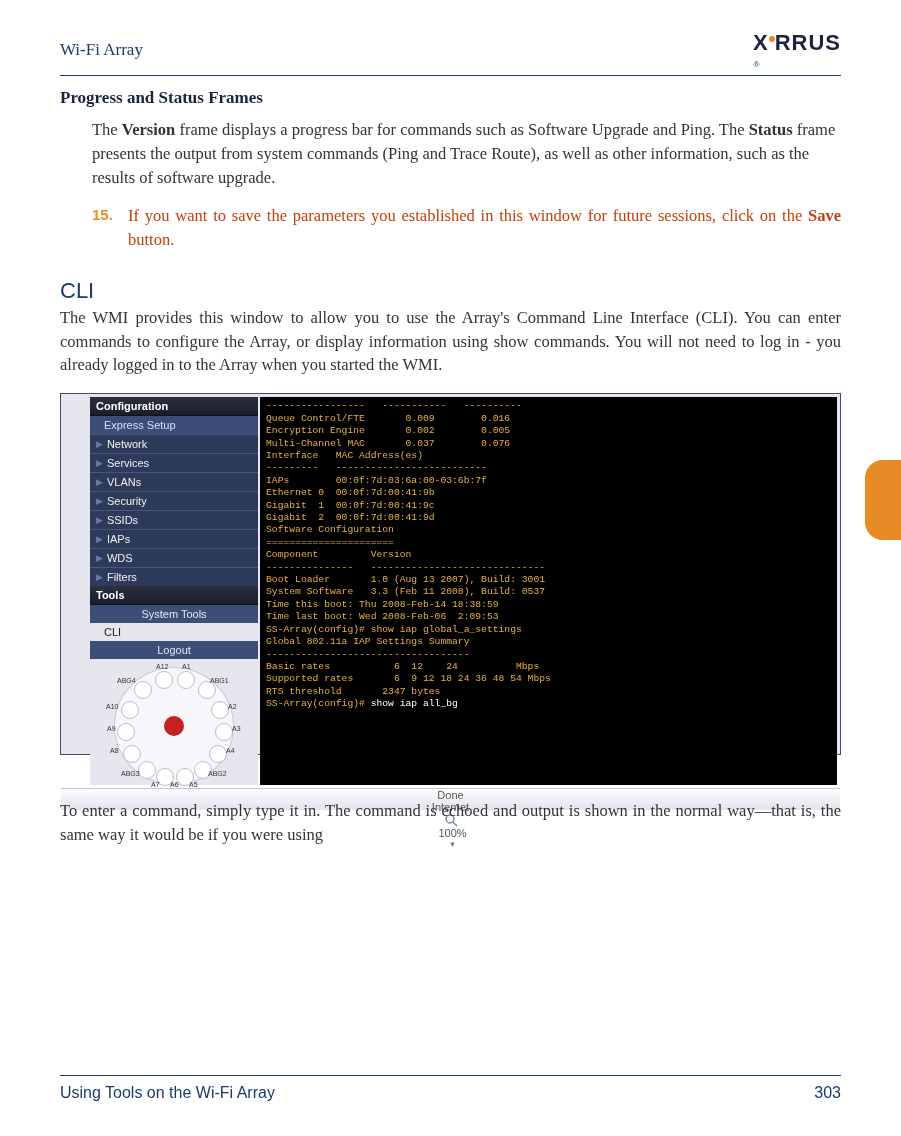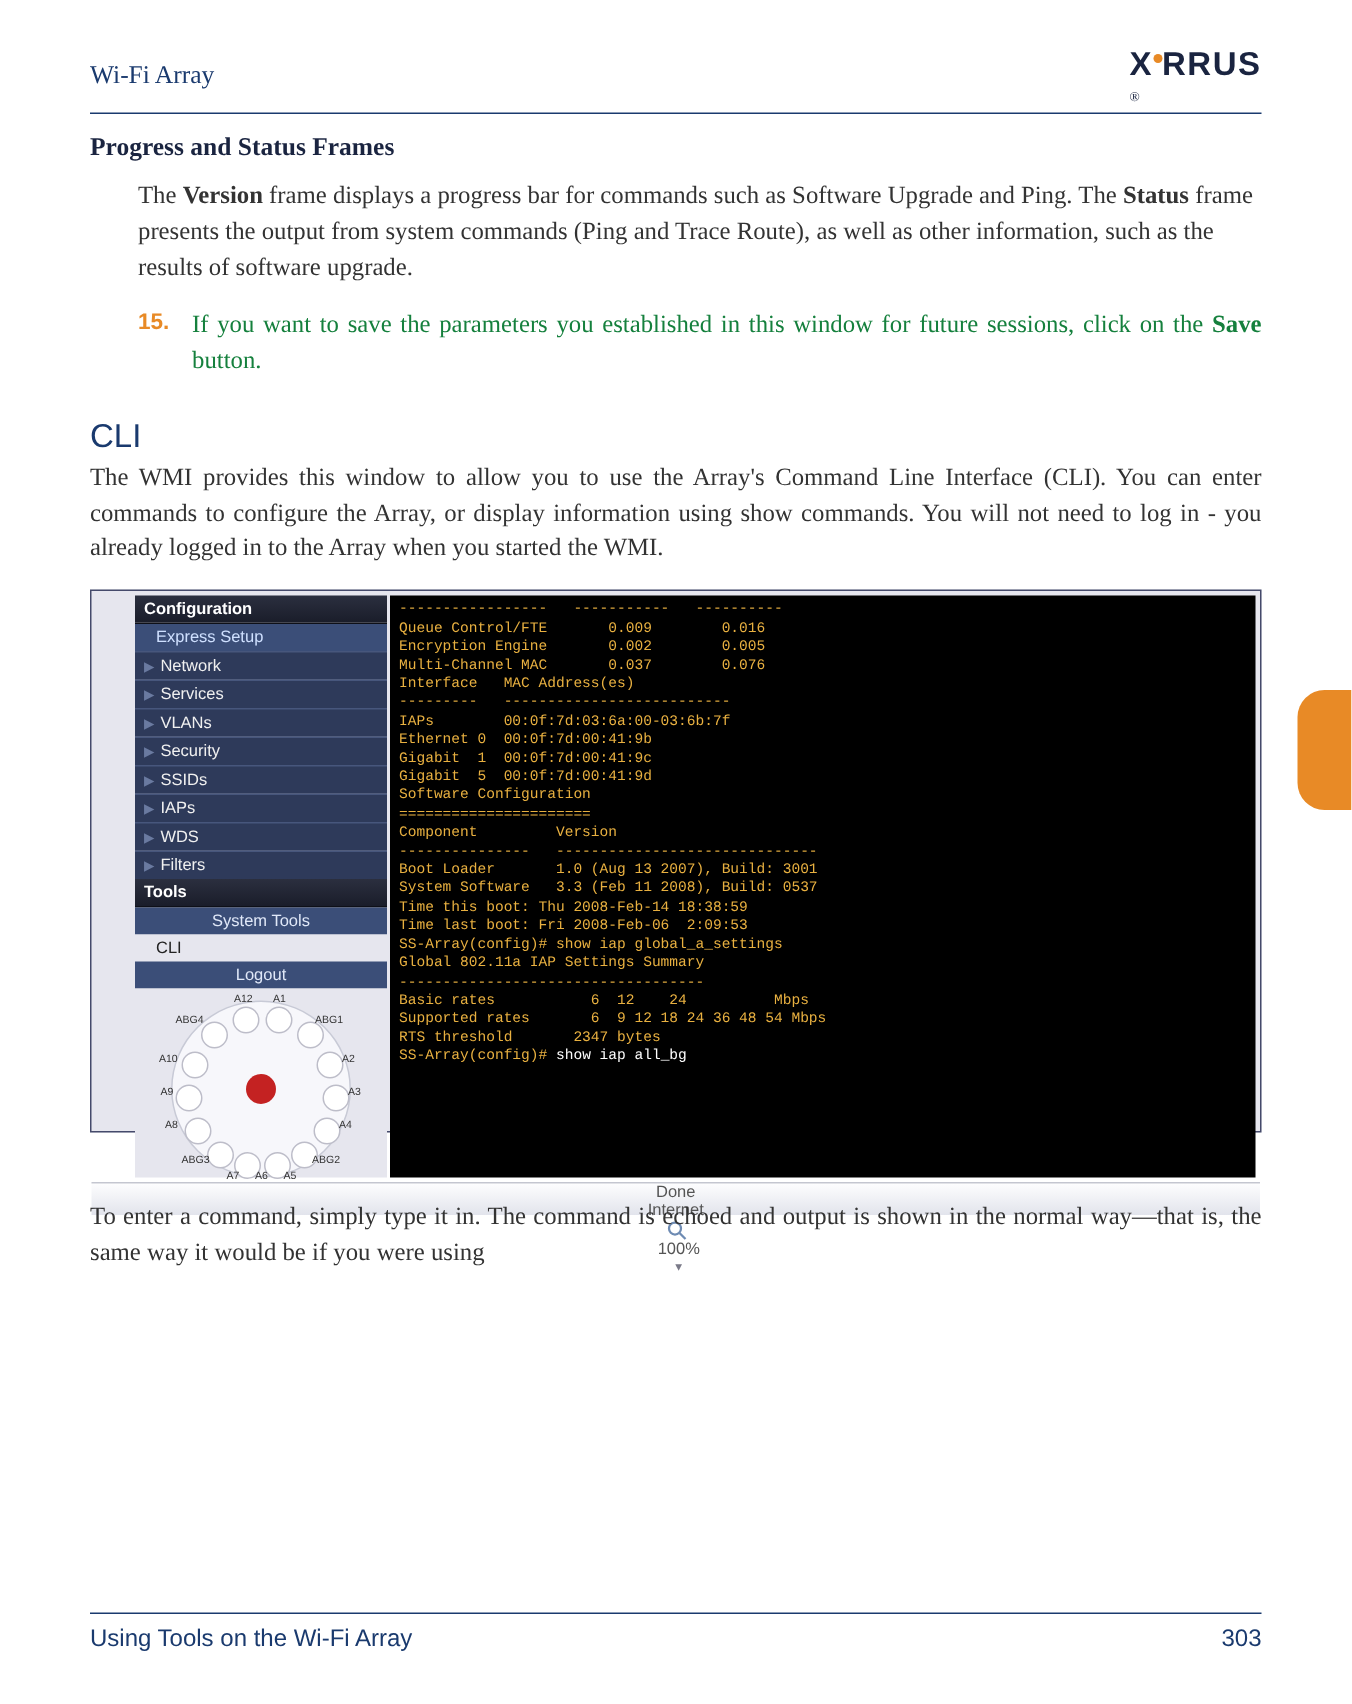--- a/index.html
+++ b/index.html
@@ -81,21 +81,21 @@
       font-size: 15px;
       color: #e88a26;
       font-weight: bold;
       min-width: 26px;
       padding-top: 2px;
     }
     .num-item .txt {
       font-size: 16.5px;
       line-height: 1.45;
       text-align: justify;
-      color: #15803d;
+      color: #c2410c;
     }
     .bold { font-weight: bold; }
     .section-cli {
       font-family: Arial, Helvetica, sans-serif;
       font-size: 22px;
       color: #1a3a6e;
       margin-top: 26px;
       margin-bottom: 2px;
     }
     .section-p {
@@ -406,31 +406,31 @@
         <div class="row">-----------------   -----------   ----------</div>
         <div class="row">Queue Control/FTE       0.009        0.016</div>
         <div class="row">Encryption Engine       0.002        0.005</div>
         <div class="row">Multi-Channel MAC       0.037        0.076</div>
         <div class="row"></div>
         <div class="row">Interface   MAC Address(es)</div>
         <div class="row">---------   --------------------------</div>
         <div class="row">IAPs        00:0f:7d:03:6a:00-03:6b:7f</div>
         <div class="row">Ethernet 0  00:0f:7d:00:41:9b</div>
         <div class="row">Gigabit  1  00:0f:7d:00:41:9c</div>
-        <div class="row">Gigabit  5  00:0f:7d:00:41:9d</div>
+        <div class="row">Gigabit  2  00:0f:7d:00:41:9d</div>
         <div class="row"></div>
         <div class="row">Software Configuration</div>
         <div class="row">======================</div>
         <div class="row">Component         Version</div>
         <div class="row">---------------   ------------------------------</div>
         <div class="row">Boot Loader       1.0 (Aug 13 2007), Build: 3001</div>
         <div class="row">System Software   3.3 (Feb 11 2008), Build: 0537</div>
         <div class="row"></div>
         <div class="row">Time this boot: Thu 2008-Feb-14 18:38:59</div>
-        <div class="row">Time last boot: Fri 2008-Feb-06  2:09:53</div>
+        <div class="row">Time last boot: Wed 2008-Feb-06  2:09:53</div>
         <div class="row"></div>
         <div class="row">SS-Array(config)# show iap global_a_settings</div>
         <div class="row"></div>
         <div class="row">Global 802.11a IAP Settings Summary</div>
         <div class="row">-----------------------------------</div>
         <div class="row">Basic rates           6  12    24          Mbps</div>
         <div class="row">Supported rates       6  9 12 18 24 36 48 54 Mbps</div>
         <div class="row">RTS threshold       2347 bytes</div>
         <div class="row"></div>
         <div class="row"><span>SS-Array(config)# </span><span class="term-white">show iap all_bg</span></div>

